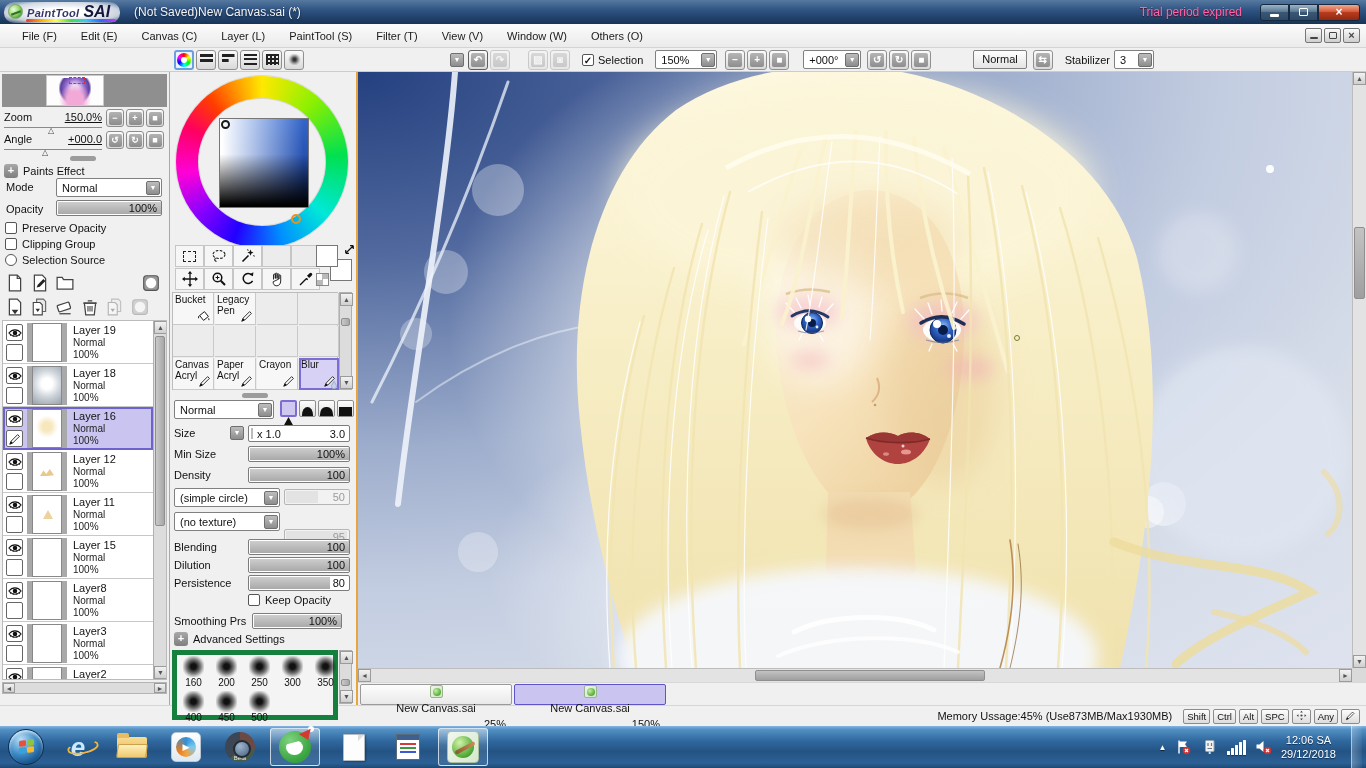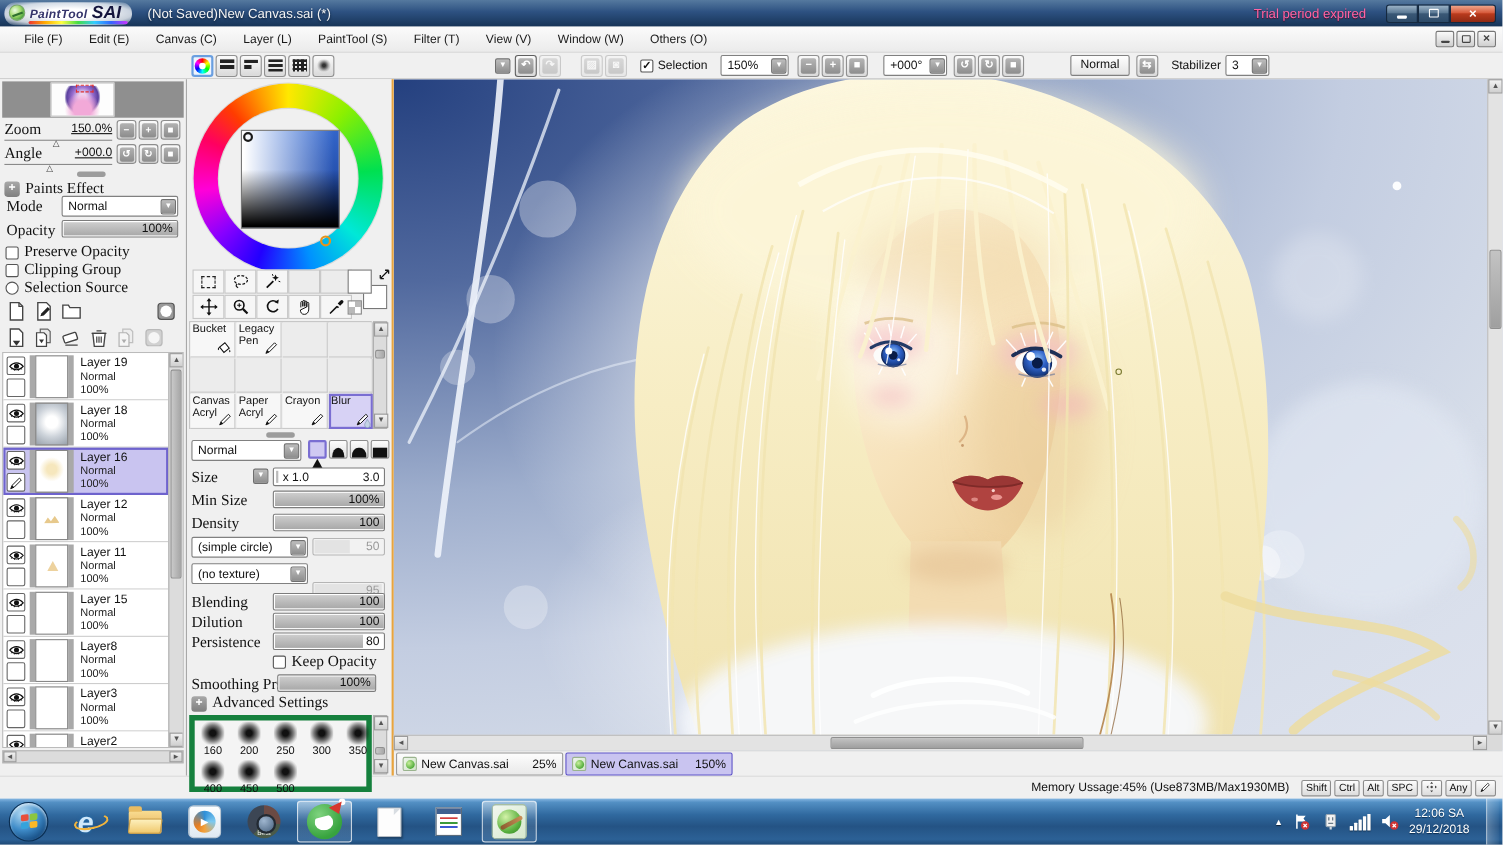--- a/index.html
+++ b/index.html
@@ -54,21 +54,21 @@
   .chkbox { width:12px; height:12px; border:1px solid #555; background:#fff; font-size:10px; line-height:11px; text-align:center; font-weight:bold; border-radius:2px; }
   .tb-label { margin:0 4px; }
   .tb-textbtn { height:19px; border:1px solid #808080; border-radius:2px; background:linear-gradient(180deg,#fefefe,#e4e4e4); padding:0 8px; line-height:17px; }
 
   
   .workspace { display:flex; height:633px; }
   .leftpanel { position:relative; width:170px; background:#f0f0f0; border-right:1px solid #a8a8a8; flex:none; }
   .midpanel { position:relative; width:188px; background:#f0f0f0; border-right:2px solid var(--splitter-orange,#e8a43e); flex:none; }
   .rightcol { flex:1; display:flex; flex-direction:column; min-width:0; }
 
-  .plabel { font-size:14px; color:#111;font-family:Liberation Serif, serif; }
+  .plabel { font-size:11px; color:#111; }
   .slider { position:relative; height:16px; border:1px solid #7c7c7c; background:#fff; border-radius:2px; overflow:hidden; }
   .slider .fill { position:absolute; top:1px; bottom:1px; left:1px; background:linear-gradient(180deg,#cdcdcd,#a9a9a9); }
   .slider .sval { position:absolute; right:4px; top:1px; font-size:11px; }
   .slider.dis { background:#f2f2f2; border-color:#b5b5b5; }
   .slider.dis .fill { background:#e3e3e3; }
   .slider.dis .sval { color:#9a9a9a; }
   .sbtn { width:18px; height:18px; border:1px solid #8d8d8d; border-radius:3px; background:linear-gradient(180deg,#fbfbfb,#dadada); display:flex; align-items:center; justify-content:center; }
   .sbtn .gsq { width:13px; height:13px; border-radius:2px; background:linear-gradient(180deg,#b2b2b2,#8c8c8c); color:#fff; font-size:9px; line-height:13px; text-align:center; font-weight:bold; }
   .pill { background:#9c9c9c; border-radius:3px; }
   .plusbox { width:14px; height:14px; border-radius:3px; background:linear-gradient(180deg,#a8a8a8,#7f7f7f); color:#fff; font-weight:bold; font-size:11px; line-height:13px; text-align:center; }
@@ -159,21 +159,21 @@
   .canvas-area { position:relative; height:610px; background:#c9cfdd; flex:none; }
   .artwrap { position:absolute; left:0; top:0; width:994px; height:596px; overflow:hidden; }
   .vscroll { position:absolute; right:0; top:0; width:14px; height:596px; background:#e3e3e3; border-left:1px solid #bdbdbd; }
   .hscroll { position:absolute; left:0; bottom:0; width:994px; height:14px; background:#e3e3e3; border-top:1px solid #bdbdbd; }
   .corner { position:absolute; right:0; bottom:0; width:14px; height:14px; background:#dadada; }
   .sthumb { position:absolute; border:1px solid #8f8f8f; border-radius:2px; background:linear-gradient(180deg,#c3c3c3,#9f9f9f); }
   .scr-btn { position:absolute; width:13px; height:13px; background:linear-gradient(180deg,#f2f2f2,#cfcfcf); border:1px solid #9b9b9b; font-size:7px; color:#555; text-align:center; line-height:11px; }
 
   
   .tabsbar { height:23px; background:#f0f0f0; display:flex; align-items:flex-start; padding-top:1px; border-top:1px solid #d8d8d8; }
-  .dtab { display:flex; align-items:center; width:152px; height:21px; border:1px solid #9a9a9a; border-radius:2px; background:linear-gradient(180deg,#fdfdfd,#e9e9e9); margin-left:2px; padding:0 5px; gap:4px; }
+  .dtab { display:flex; align-items:center; width:152px; height:21px; border:1px solid #9a9a9a; border-radius:2px; background:linear-gradient(180deg,#fdfdfd,#e9e9e9); margin-left:2px; padding:0 5px; gap:4px;flex-direction:column; }
   .dtab.active { background:var(--selection-purple,#b9b2ee); border-color:#5f54c8; }
   .saimini { width:13px; height:13px; border-radius:2px; background:linear-gradient(135deg,#eef5ea,#cfe4c6); border:1px solid #9ab48e; position:relative; flex:none; }
   .saimini::after{ content:""; position:absolute; left:2px; top:2px; width:8px; height:8px; border-radius:50%; background:radial-gradient(circle at 35% 35%,#c8ef9a,#53ad3c 70%); }
   .tabzoom { margin-left:auto; }
 
   
   .statusbar { height:21px; background:#f0f0f0; border-top:1px solid #d6d6d6; display:flex; align-items:center; justify-content:flex-end; padding-right:6px; gap:3px; }
   .kbtn { height:15px; border:1px solid #8c8c8c; border-radius:2px; background:linear-gradient(180deg,#fdfdfd,#dcdcdc); font-size:9.5px; padding:0 3px; line-height:13px; }
   .memtext { margin-right:8px; font-size:11px; }
 

